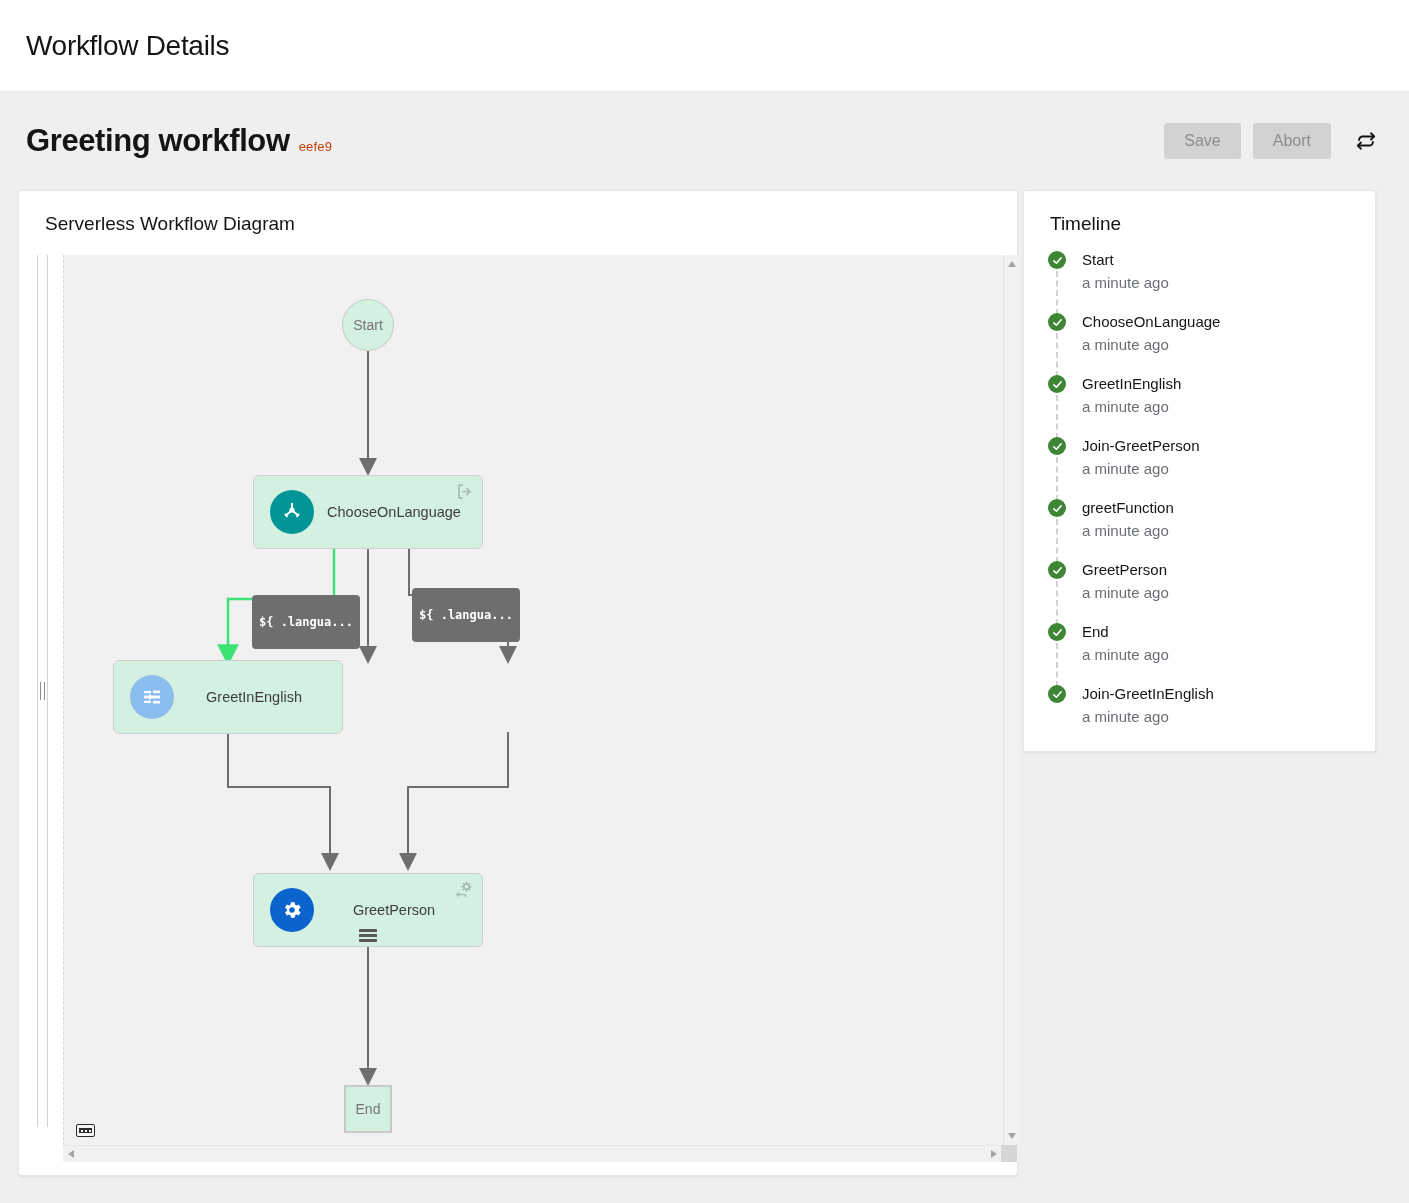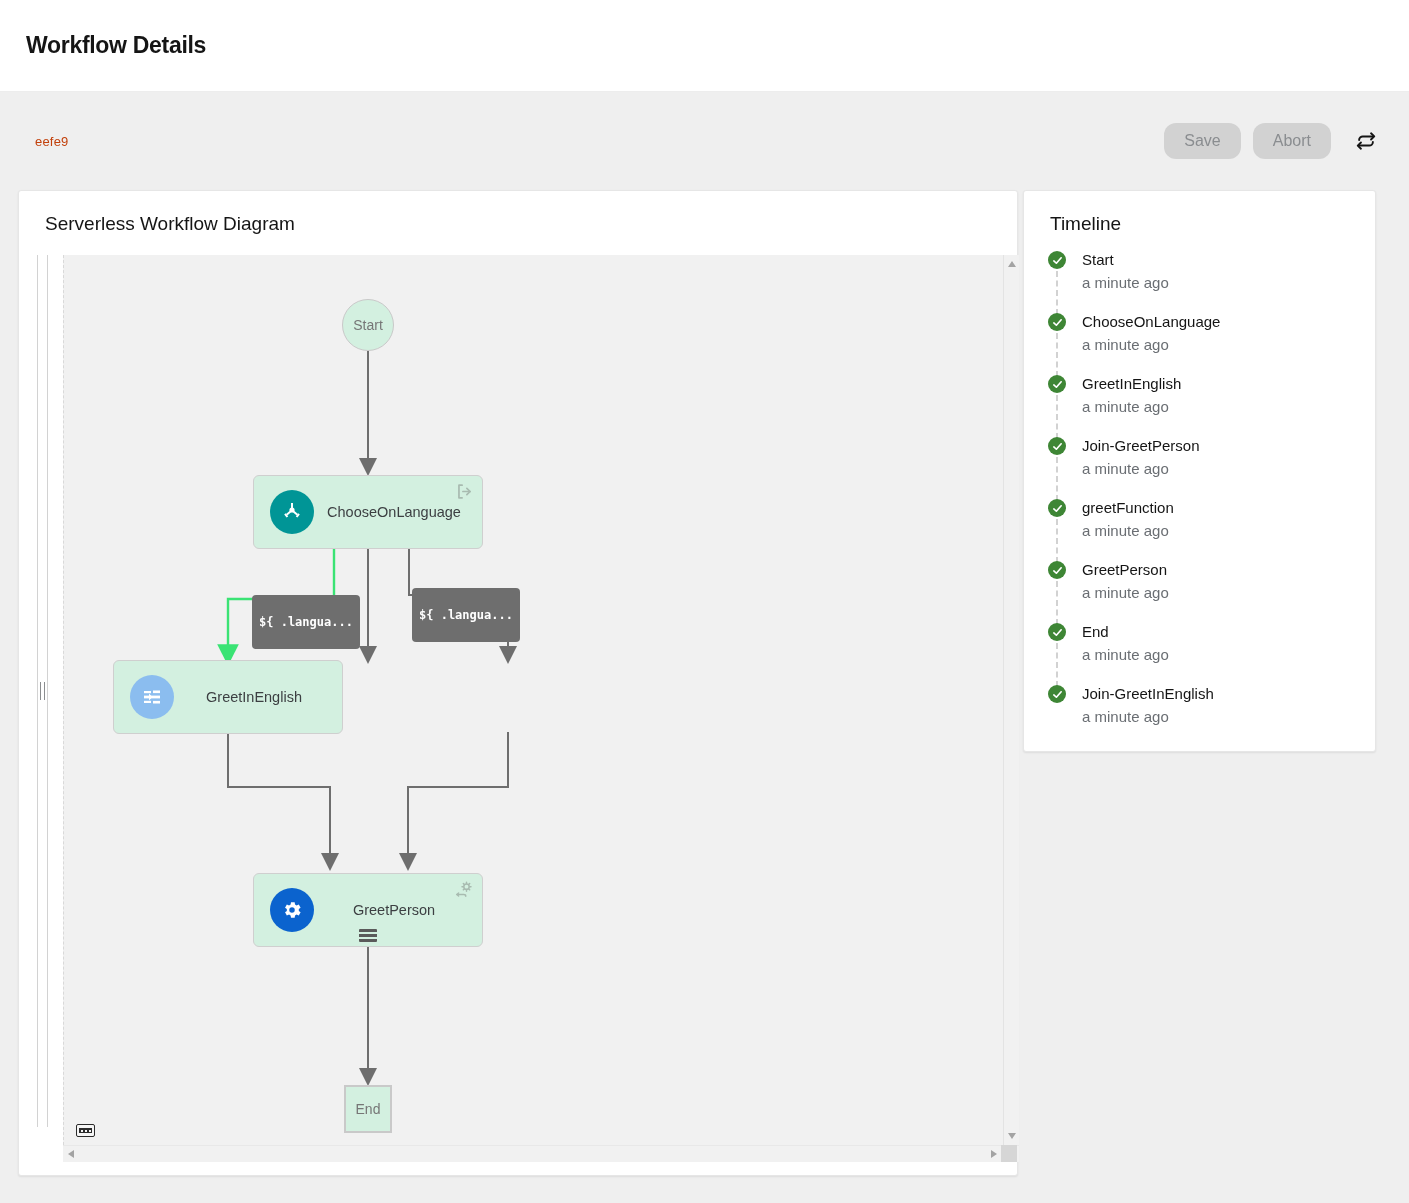--- a/index.html
+++ b/index.html
@@ -12,35 +12,35 @@
     overflow:hidden;
   }
 
   
   .topbar {
     height:92px; background:#ffffff;
     display:flex; align-items:center;
     padding-left:26px;
     border-bottom:1px solid #ededed;
   }
-  .topbar-title { font-size:23px; font-weight:700; letter-spacing:-0.3px; }
+  .topbar-title { font-size:28px; font-weight:400; letter-spacing:-0.3px; }
 
   
   .subheader {
     height:98px; background:#efefef;
     display:flex; align-items:center;
     padding:0 26px 0 26px;
   }
   .wf-title-wrap { display:flex; align-items:baseline; flex:1; }
   .wf-title { font-size:31px; font-weight:700; letter-spacing:-0.4px; }
   .wf-id { font-size:13px; color:#c2410c; margin-left:9px; letter-spacing:0.2px; }
 
   .actions { display:flex; align-items:center; gap:12px; }
   .btn {
-    border:none; border-radius:12px;
+    border:none; border-radius:3px;
     background:#d2d2d2; color:#8a8d90;
     font-size:16px; font-family:"Liberation Sans", sans-serif;
     padding:9px 20px; cursor:default;
   }
   .icon-btn {
     background:none; border:none; padding:4px 6px;
     cursor:pointer; line-height:0; margin-left:6px;
   }
 
   
@@ -194,20 +194,21 @@
 </style>
 </head>
 <body>
 
 <div class="topbar">
   <div class="topbar-title">Workflow Details</div>
 </div>
 
 <div class="subheader">
   <div class="wf-title-wrap">
+    <div class="wf-title">Greeting workflow</div>
     <div class="wf-id">eefe9</div>
   </div>
   <div class="actions">
     <button class="btn">Save</button>
     <button class="btn">Abort</button>
     <button class="icon-btn" title="refresh">
       <svg width="22" height="22" viewBox="0 0 24 24" fill="none" stroke="#151515" stroke-width="2.1" stroke-linecap="round" stroke-linejoin="round">
         <path d="M20 7H8.5a4 4 0 0 0-4 4"></path>
           <polyline points="17.5,3.6 21,7 17.5,10.4"></polyline>
         <path d="M4 17h11.5a4 4 0 0 0 4-4"></path>

